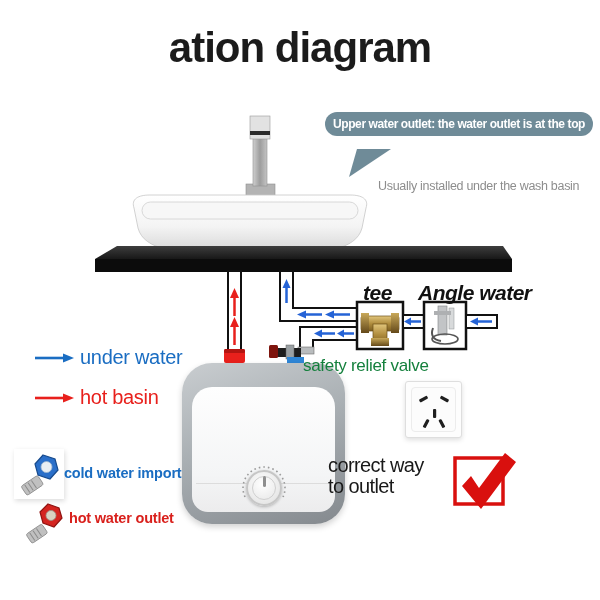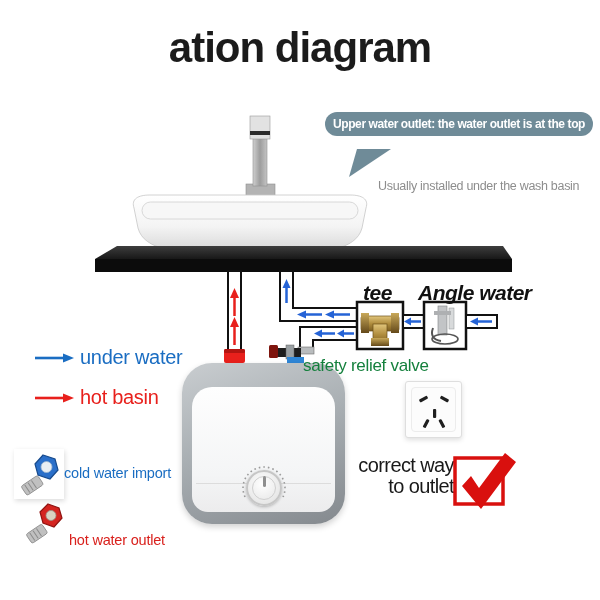--- a/index.html
+++ b/index.html
@@ -40,32 +40,32 @@
     box-shadow:0 1px 3px rgba(0,0,0,0.25); }
   #knob-ring { position:absolute; inset:4px; border:1.5px solid #cfcfcf; border-radius:50%; }
   #knob-pointer { position:absolute; left:50%; top:4px; width:3px; height:11px; margin-left:-1.5px;
     background:#8f8f8f; border-radius:2px; }
   #knob-ticks { position:absolute; left:44px; top:73px; }
 
   #outlet { left:405px; top:381px; width:57px; height:57px; background:#fdfdfd;
     border:1px solid #dedede; border-radius:3px; box-shadow:0 2px 5px rgba(0,0,0,0.13); z-index:2; }
   #outlet-plate { position:absolute; inset:5px; border:1px solid #ececec; border-radius:4px; background:#fcfcfc; }
 
-  #install-text { left:328px; top:455px; width:126px; text-align:right; font-size:20px;
+  #install-text { left:328px; top:455px; width:126px; font-size:20px;
     line-height:21px; color:#191919; font-weight:500; letter-spacing:-0.6px; z-index:3; }
   #check-svg { left:448px; top:446px; z-index:3; }
 
   #cold-tile { left:14px; top:449px; width:50px; height:50px; background:#fff;
     box-shadow:1px 2px 5px rgba(0,0,0,0.14); z-index:1; }
   .port-icon { z-index:2; }
   #cold-port-icon { left:17px; top:451px; }
   #hot-port-icon  { left:23px; top:501px; }
-  .port-label { font-size:14.5px; font-weight:400; letter-spacing:-0.2px; z-index:3; }
+  .port-label { font-size:14.5px; font-weight:700; letter-spacing:-0.2px; z-index:3; }
   #cold-port-label { left:64px; top:465px; color:#1a6dc2; }
-  #hot-port-label  { left:69px; top:532px; color:#d9201c; }
+  #hot-port-label  { left:69px; top:510px; color:#d9201c; }
 </style>
 </head>
 <body>
 
 <div id="stage">
 
   <svg id="svg-layer" class="abs" width="600" height="600" viewBox="0 0 600 600">
     <defs>
       <linearGradient id="basinGrad" x1="0" y1="0" x2="0" y2="1">
         <stop offset="0" stop-color="#ffffff"></stop>

